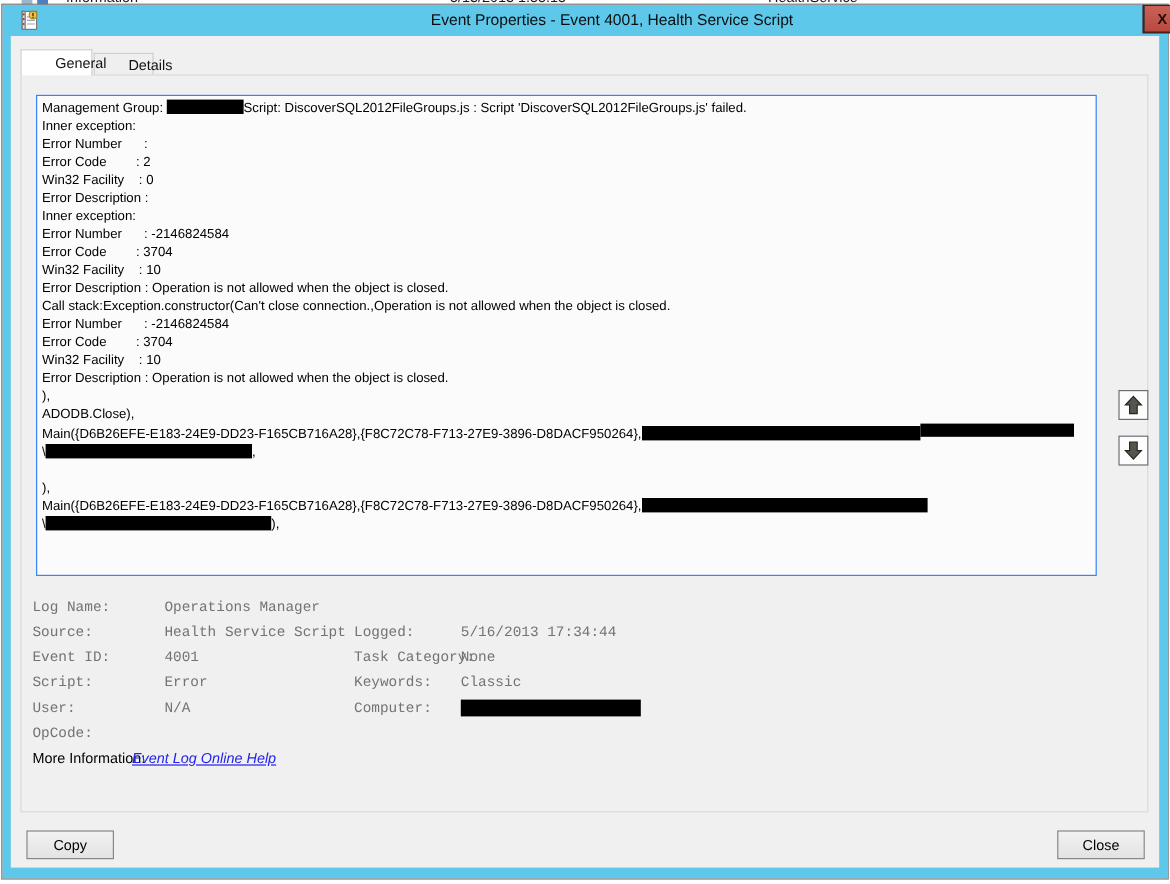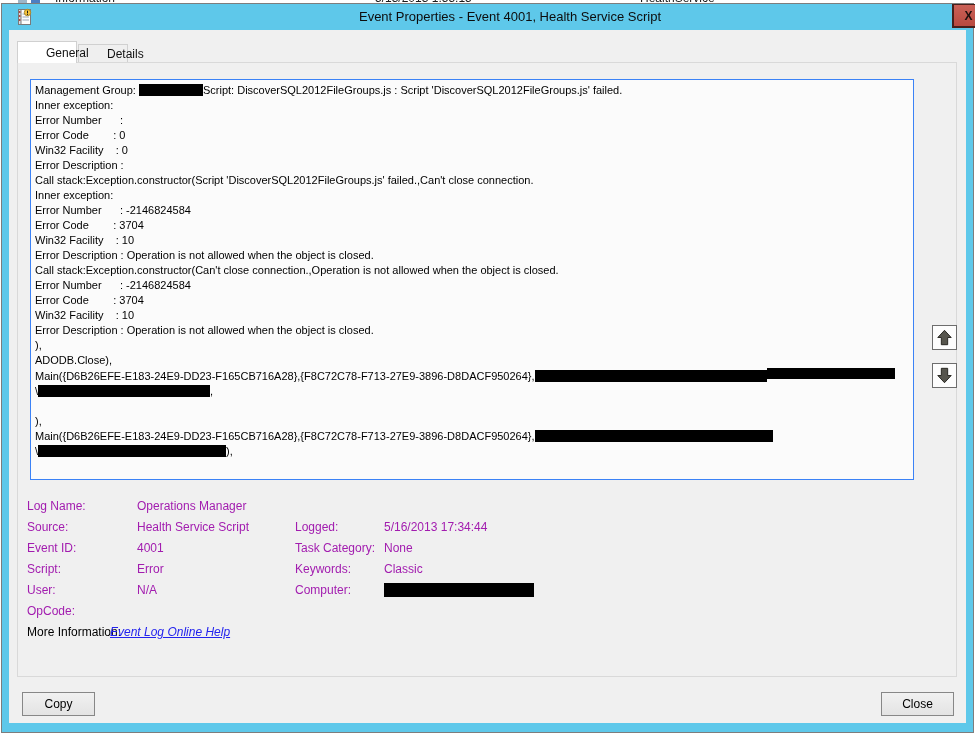--- a/index.html
+++ b/index.html
@@ -42,21 +42,21 @@
   .msg-line{font-size:11px;line-height:15px;color:#000;white-space:pre;}
   .redact{display:inline-block;background:#000;height:12px;vertical-align:-2px;}
   .redact.raised{height:11px;vertical-align:1px;}
 
   
   .nav-btn{position:absolute;left:932px;width:25px;height:25px;z-index:4;
            background:#fdfdfd;border:1px solid #6d6d6d;padding:0;cursor:pointer;}
   .nav-up{top:325px;} .nav-down{top:363px;}
 
   
-  .drow{position:absolute;height:16px;z-index:4;font-size:12px;color:#a21caf;}
+  .drow{position:absolute;height:16px;z-index:4;font-size:12px;color:#737373;font-family:Liberation Mono, monospace;}
   .drow .lbl{position:absolute;left:0;white-space:nowrap;}
   .drow .val{position:absolute;white-space:nowrap;}
   .col-left{left:27px;width:260px;}  .col-left .val{left:110px;}
   .col-right{left:295px;width:320px;} .col-right .val{left:89px;}
   .val-redact{display:inline-block;background:#000;width:150px;height:14px;vertical-align:-2px;}
   .mi-row{position:absolute;left:27px;top:625px;z-index:4;font-size:12px;color:#000;}
   .mi-link{position:absolute;left:110px;top:625px;z-index:4;font-size:12px;
            color:#2222ee;text-decoration:underline;cursor:pointer;white-space:nowrap;font-style:italic;}
 
   
@@ -108,24 +108,23 @@
   </div>
   <div class="tab tab-details">
     <span>Details</span>
   </div>
   <div class="tab-page"></div>
 
   <div class="msg-area" id="msgArea">
       <div class="msg-line"><span>Management Group: </span><span class="redact" style="width: 64px;"></span><span>Script: DiscoverSQL2012FileGroups.js : Script 'DiscoverSQL2012FileGroups.js' failed.</span></div>
       <div class="msg-line"><span>Inner exception:</span></div>
       <div class="msg-line"><span>Error Number      :</span></div>
-      <div class="msg-line"><span>Error Code        : 0</span></div>
+      <div class="msg-line"><span>Error Code        : 2</span></div>
       <div class="msg-line"><span>Win32 Facility    : 0</span></div>
       <div class="msg-line"><span>Error Description :</span></div>
-      <div class="msg-line"><span>Call stack:Exception.constructor(Script 'DiscoverSQL2012FileGroups.js' failed.,Can't close connection.</span></div>
       <div class="msg-line"><span>Inner exception:</span></div>
       <div class="msg-line"><span>Error Number      : -2146824584</span></div>
       <div class="msg-line"><span>Error Code        : 3704</span></div>
       <div class="msg-line"><span>Win32 Facility    : 10</span></div>
       <div class="msg-line"><span>Error Description : Operation is not allowed when the object is closed.</span></div>
       <div class="msg-line"><span>Call stack:Exception.constructor(Can't close connection.,Operation is not allowed when the object is closed.</span></div>
       <div class="msg-line"><span>Error Number      : -2146824584</span></div>
       <div class="msg-line"><span>Error Code        : 3704</span></div>
       <div class="msg-line"><span>Win32 Facility    : 10</span></div>
       <div class="msg-line"><span>Error Description : Operation is not allowed when the object is closed.</span></div>

